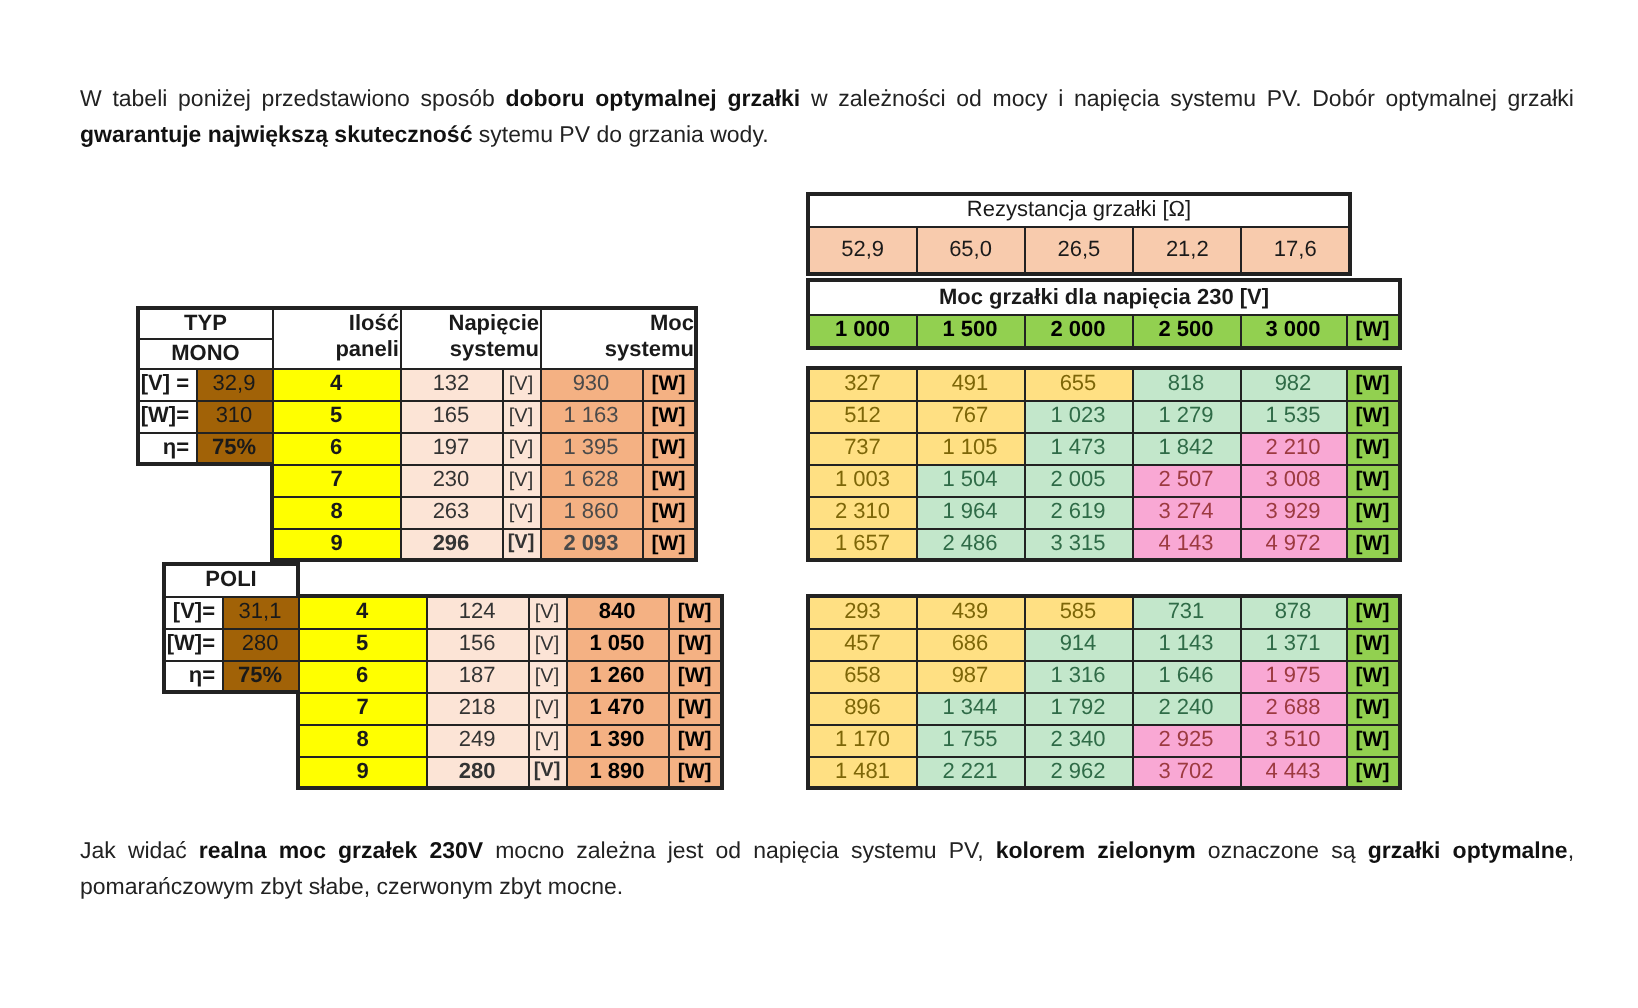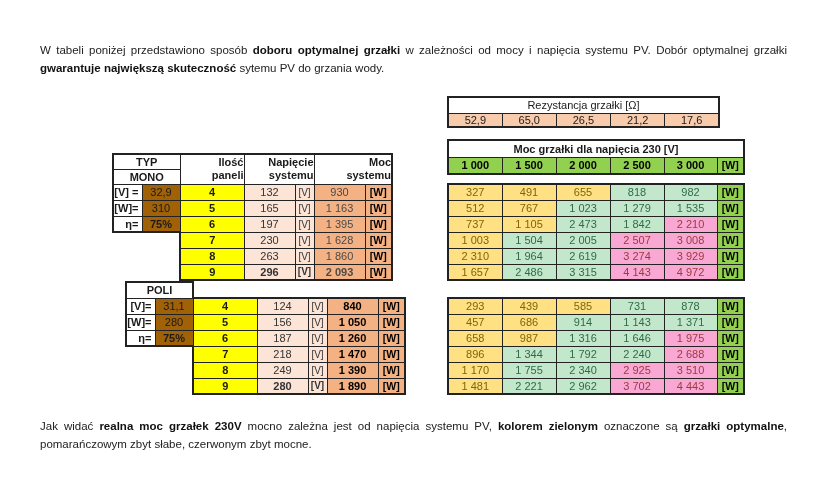--- a/index.html
+++ b/index.html
@@ -2,21 +2,21 @@
 <html><head>
 <meta charset="utf-8">
 <style>
   html,body{margin:0;padding:0;background:#fff;}
   .page{position:relative;width:819px;height:504px;background:#ffffff;
         font-family:"Liberation Sans",sans-serif;color:#1a1a1a;overflow:hidden;}
   .para{position:absolute;font-size:11.5px;line-height:17.5px;text-align:justify;color:#222;margin:0;}
   #intro{left:40px;top:42px;width:747px;}
   #footer{left:40px;top:418px;width:747px;}
   .abs{position:absolute;}
-  table{border-collapse:collapse;table-layout:fixed;font-size:11px;margin-left:44px;}
+  table{border-collapse:collapse;table-layout:fixed;font-size:11px;}
   td{padding:0;text-align:center;vertical-align:middle;overflow:hidden;white-space:nowrap;}
   
   .frame{border:2px solid #222;}
   .frame td{border:1px solid #222;}
   
   .lt td{border:1px solid #222;}
   .lt .nob{border:none;background:#fff;}
   .bt2{border-top:2px solid #222 !important;}
   .bl2{border-left:2px solid #222 !important;}
   .br2{border-right:2px solid #222 !important;}
@@ -46,21 +46,21 @@
 <div class="page">
 
   <p class="para" id="intro">W tabeli poniżej przedstawiono sposób <b>doboru optymalnej grzałki</b> w zależności od mocy i napięcia systemu PV. Dobór optymalnej grzałki <b>gwarantuje największą skuteczność</b> sytemu PV do grzania wody.</p>
 
   <div class="abs" id="res-table" style="left:403px;top:96px">
     <table class="frame" style="width:273px">
       <tbody>
           <tr style="height:16px">
         <td colspan="5" style="background:#fff">Rezystancja grzałki [Ω]</td>
       </tr>
-      <tr style="height:14px" id="res-values">
+      <tr style="height:24px" id="res-values">
             <td class="res-v">52,9</td>
             <td class="res-v">65,0</td>
             <td class="res-v">26,5</td>
             <td class="res-v">21,2</td>
             <td class="res-v">17,6</td>
           </tr>
     </tbody>
       </table>
   </div>
 
@@ -188,21 +188,21 @@
             <td class="cw">512</td>
             <td class="cw">767</td>
             <td class="co">1 023</td>
             <td class="co">1 279</td>
             <td class="co">1 535</td>
             <td class="unitW">[W]</td>
           </tr>
           <tr style="height:16px">
             <td class="cw">737</td>
             <td class="cw">1 105</td>
-            <td class="co">2 473</td>
+            <td class="co">1 473</td>
             <td class="co">1 842</td>
             <td class="cs">2 210</td>
             <td class="unitW">[W]</td>
           </tr>
           <tr style="height:16px">
             <td class="cw">1 003</td>
             <td class="co">1 504</td>
             <td class="co">2 005</td>
             <td class="cs">2 507</td>
             <td class="cs">3 008</td>

